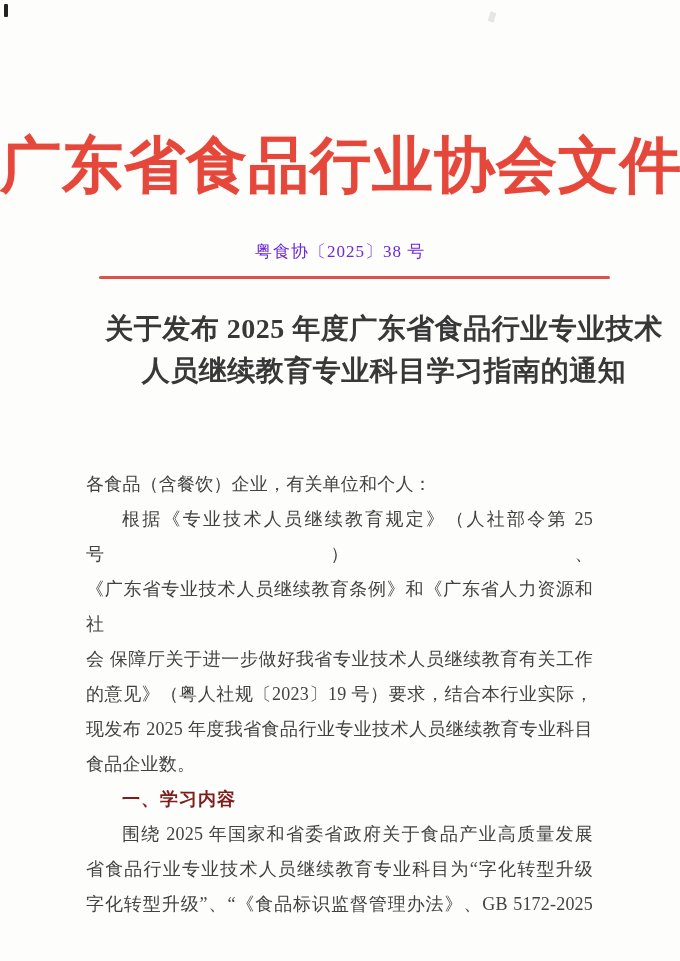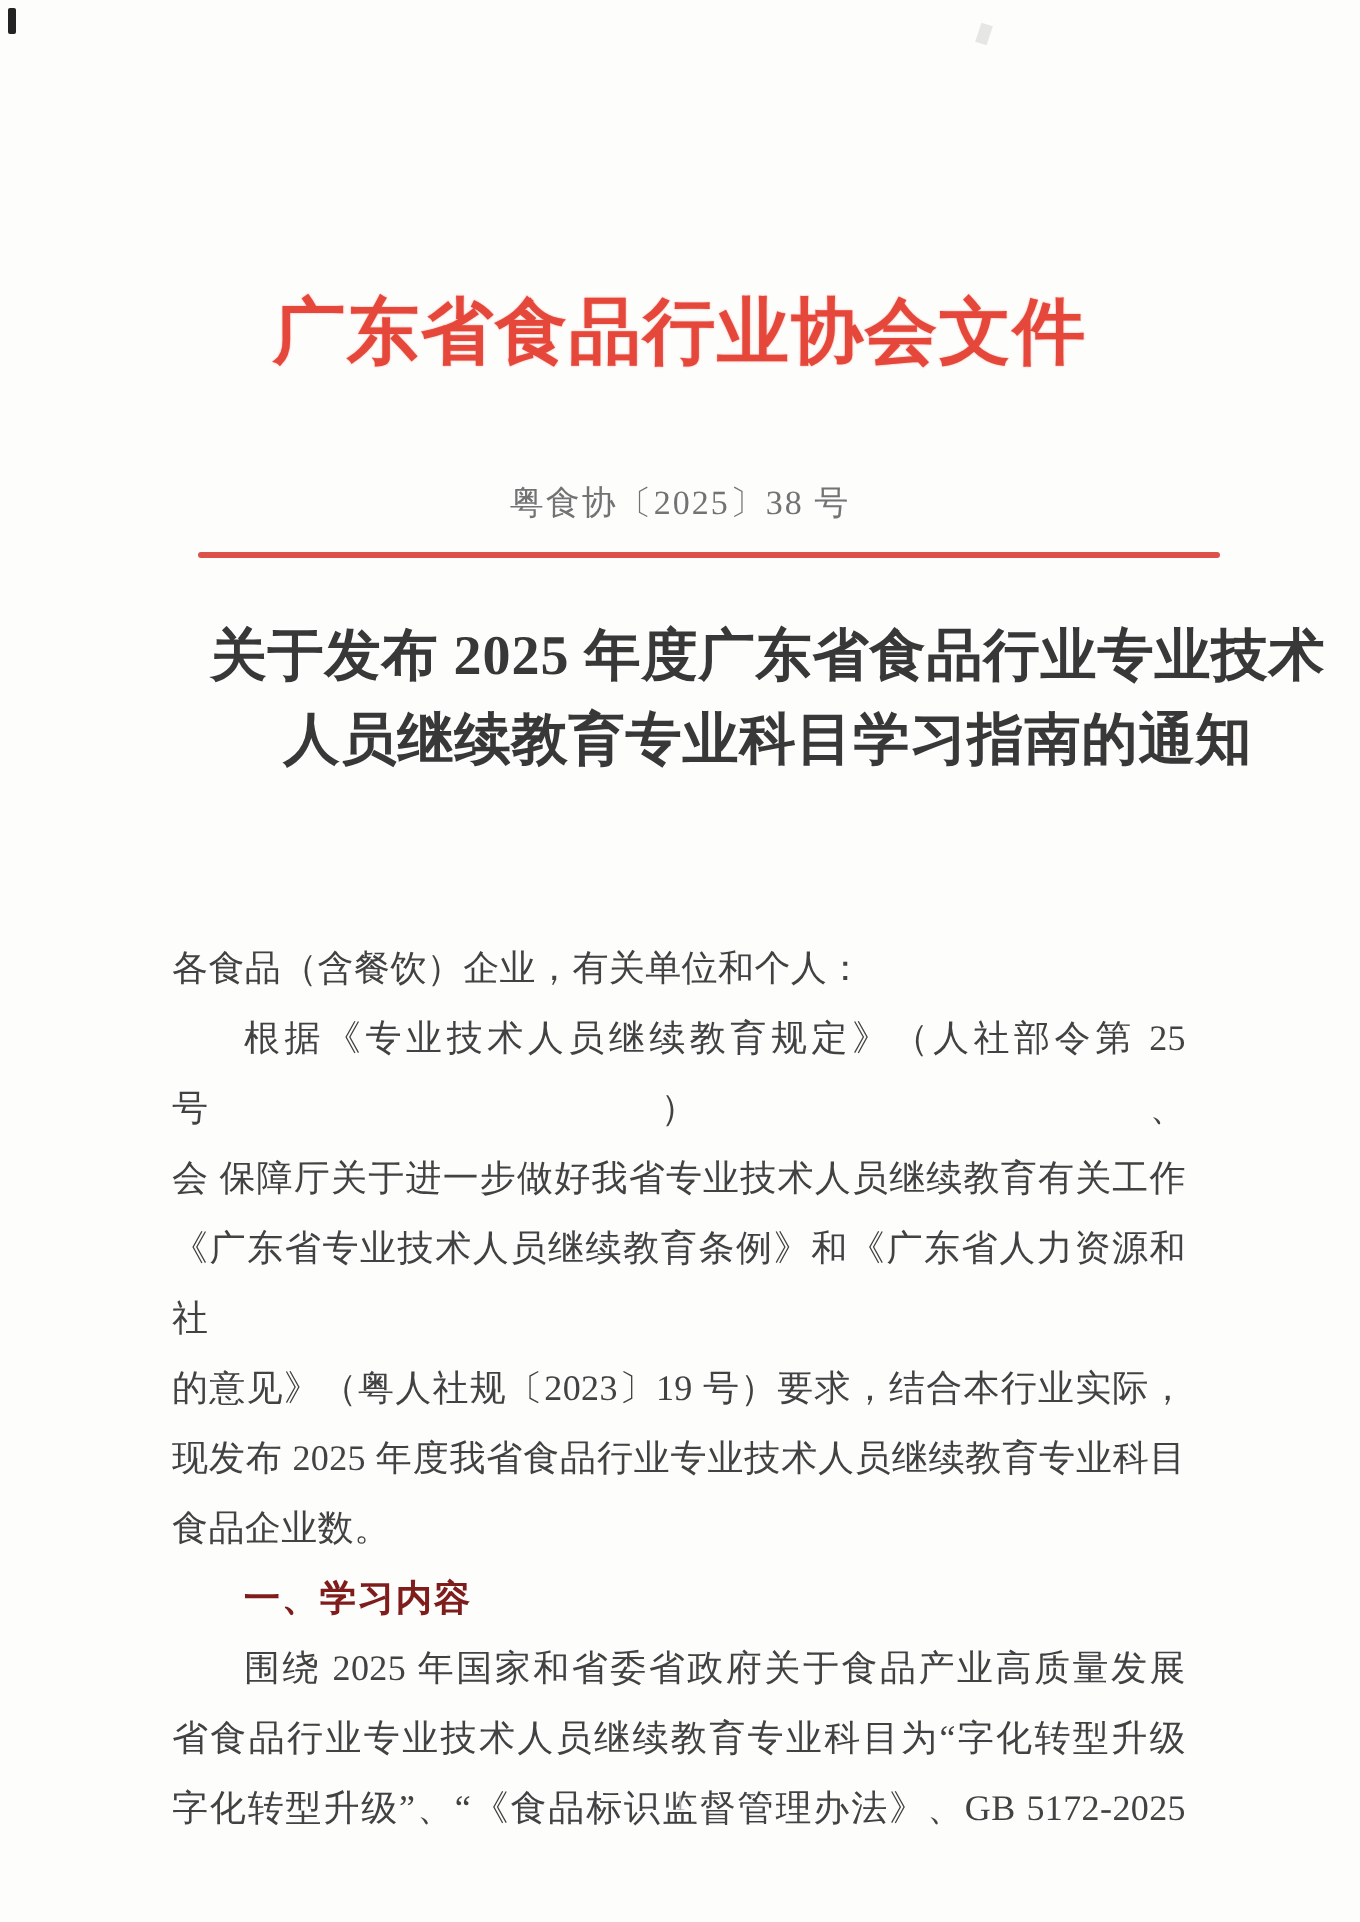--- a/index.html
+++ b/index.html
@@ -32,37 +32,37 @@
     opacity: .45;
     transform: rotate(18deg);
   }
 
   
   .org-title {
     position: absolute;
     left: 0; top: 136px;
     width: 100%;
     text-align: center;
-    font-size: 36px;
+    font-size: 61px;
     line-height: 60px;
     font-weight: 700;
     letter-spacing: 1px;
     color: #e5473a;
     text-shadow: 0 0 1px rgba(229, 71, 58, .55);
     white-space: nowrap;
   }
 
   .doc-number {
     position: absolute;
     left: 0; top: 241px;
     width: 100%;
     text-align: center;
     font-size: 17px;
     line-height: 22px;
-    color: #737373;
+    color: #6d28d9;
     letter-spacing: 1px;
   }
 
   .red-divider {
     position: absolute;
     left: 99px; top: 276px;
     width: 511px;
     height: 3px;
     background: #dc524a;
     border-radius: 2px;
@@ -127,22 +127,22 @@
   <div class="red-divider"></div>
 
   <div class="notice-title">
     <div>关于发布 2025 年度广东省食品行业专业技术</div>
     <div>人员继续教育专业科目学习指南的通知</div>
   </div>
 
   <div class="body-text">
     <div class="line">各食品（含餐饮）企业，有关单位和个人：</div>
     <div class="line indent fill">根据《专业技术人员继续教育规定》（人社部令第 25 号）、</div>
+    <div class="line fill">《广东省专业技术人员继续教育条例》和《广东省人力资源和社</div>
     <div class="line fill">会 保障厅关于进一步做好我省专业技术人员继续教育有关工作</div>
-    <div class="line fill">《广东省专业技术人员继续教育条例》和《广东省人力资源和社</div>
     <div class="line fill">的意见》（粤人社规〔2023〕19 号）要求，结合本行业实际，</div>
     <div class="line fill">现发布 2025 年度我省食品行业专业技术人员继续教育专业科目</div>
     <div class="line">食品企业数。</div>
     <div class="line indent hei">一、学习内容</div>
     <div class="line indent fill">围绕 2025 年国家和省委省政府关于食品产业高质量发展</div>
     <div class="line fill">省食品行业专业技术人员继续教育专业科目为“字化转型升级</div>
     <div class="line fill">字化转型升级”、“《食品标识监督管理办法》、GB 5172-2025</div>
   </div>
 
   <div class="page-number">1</div>

